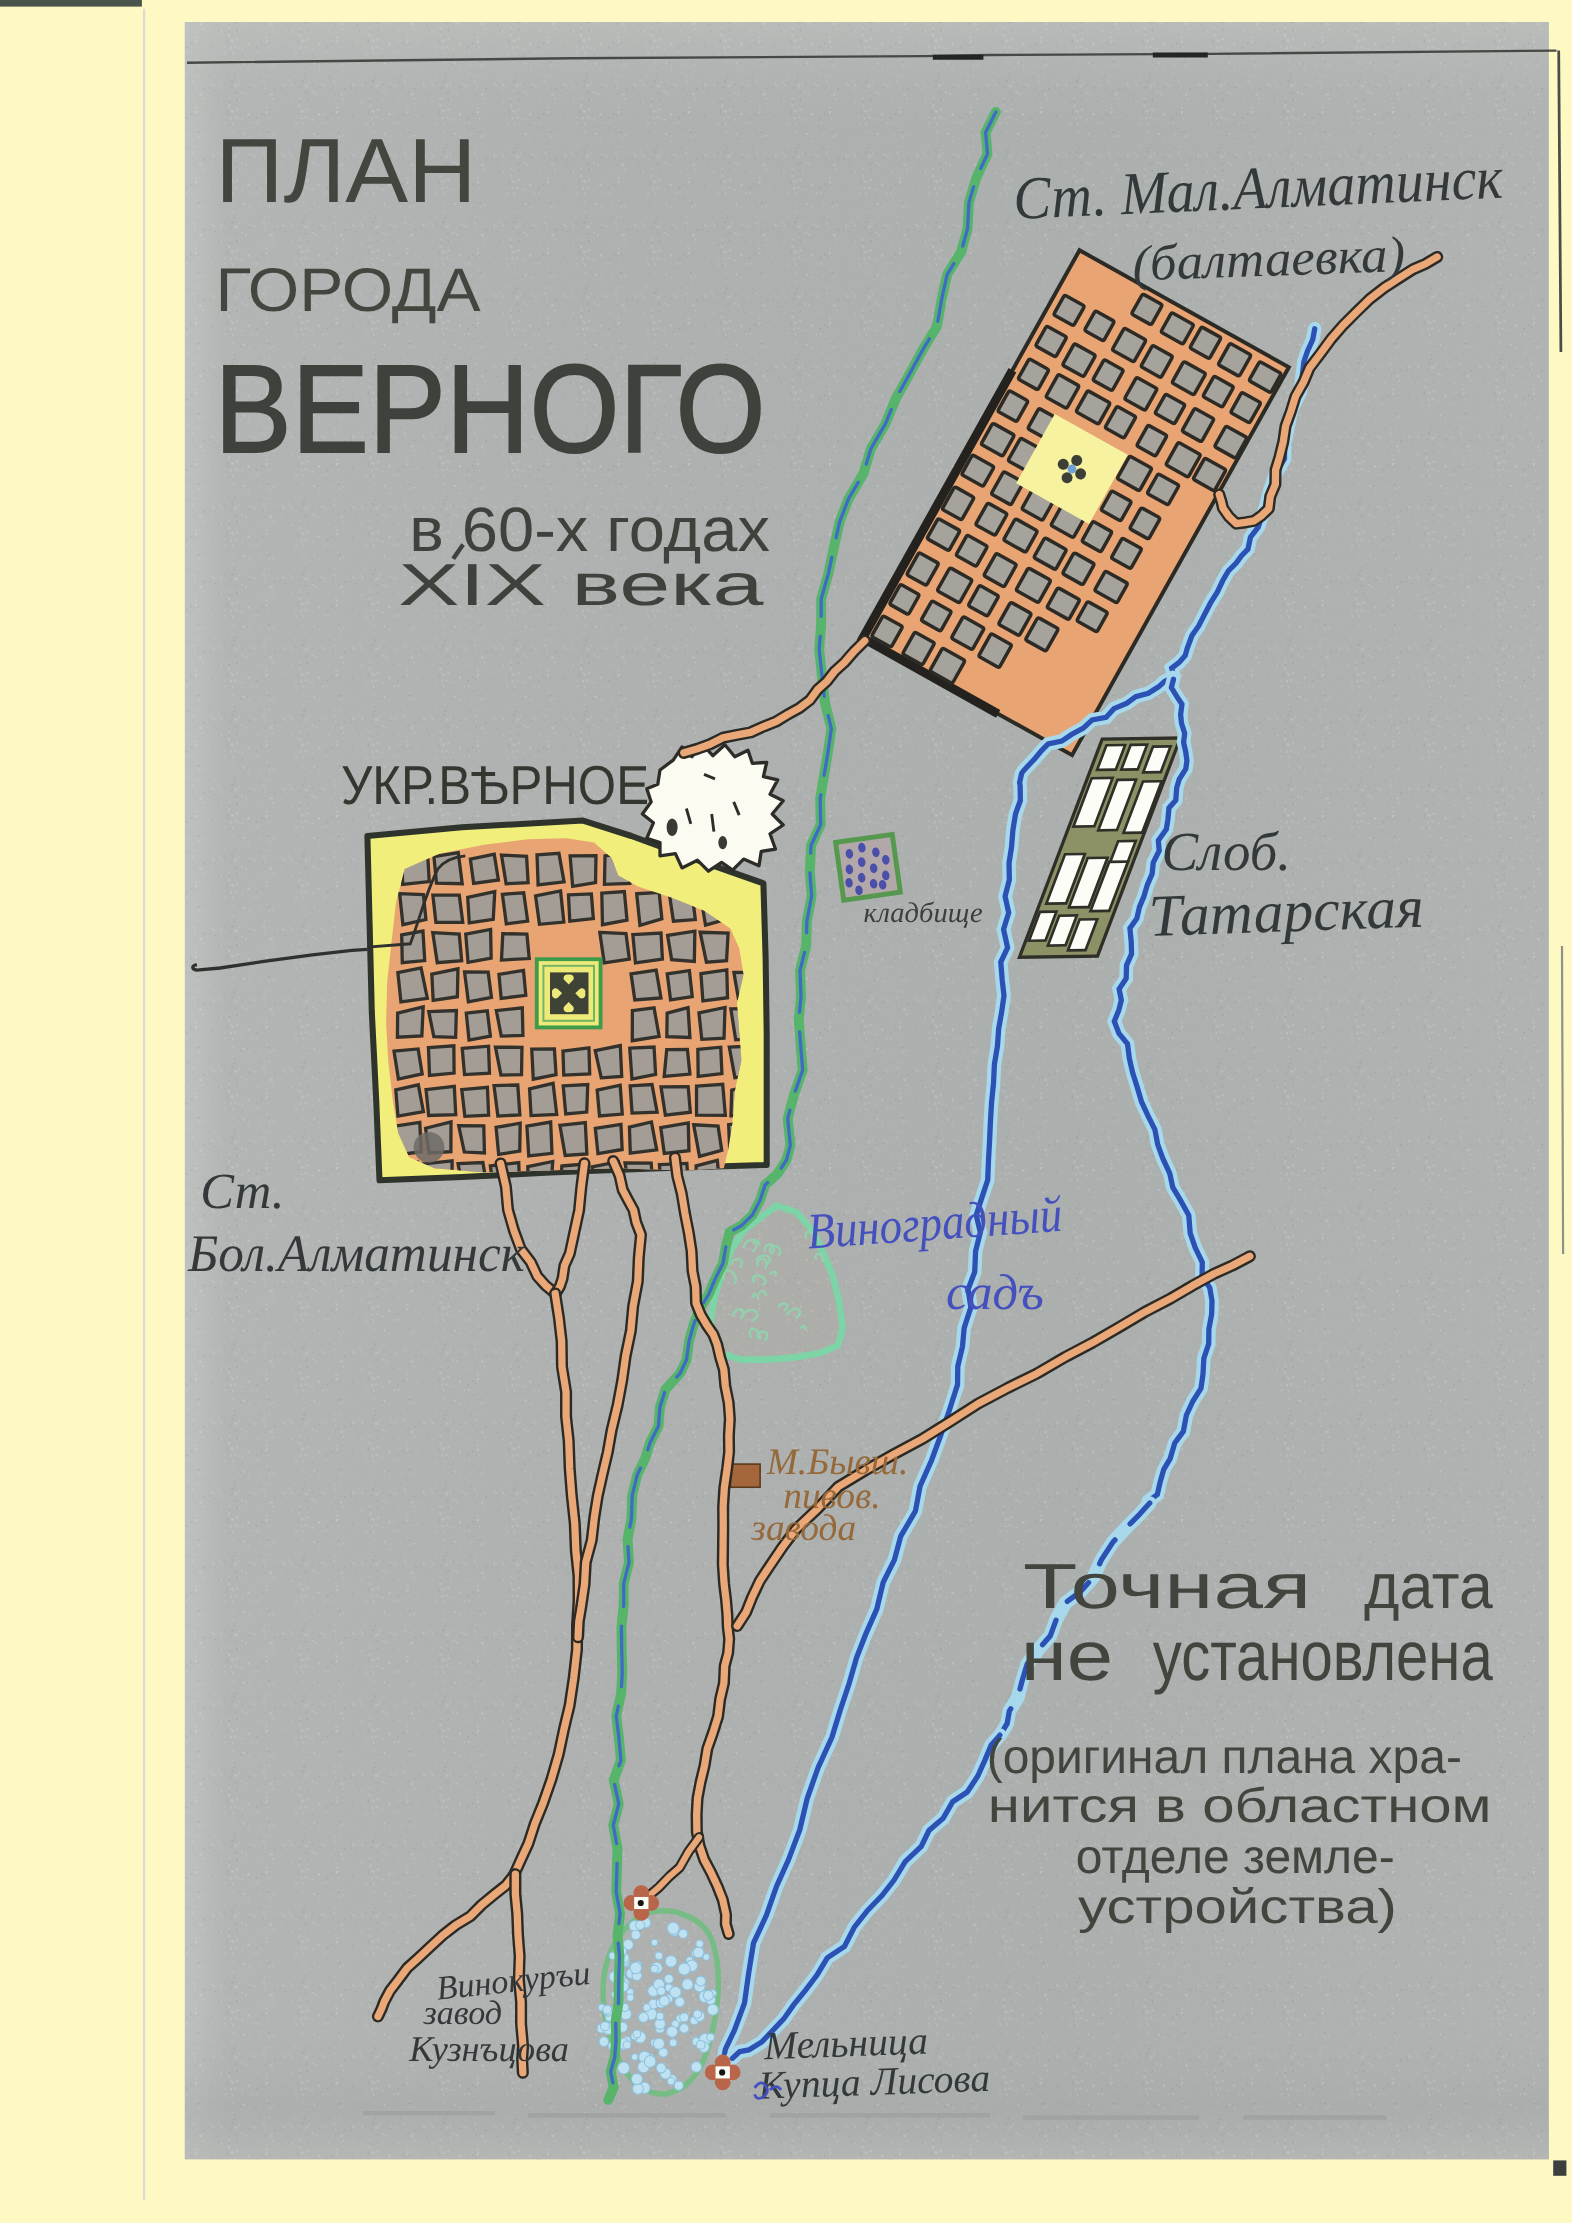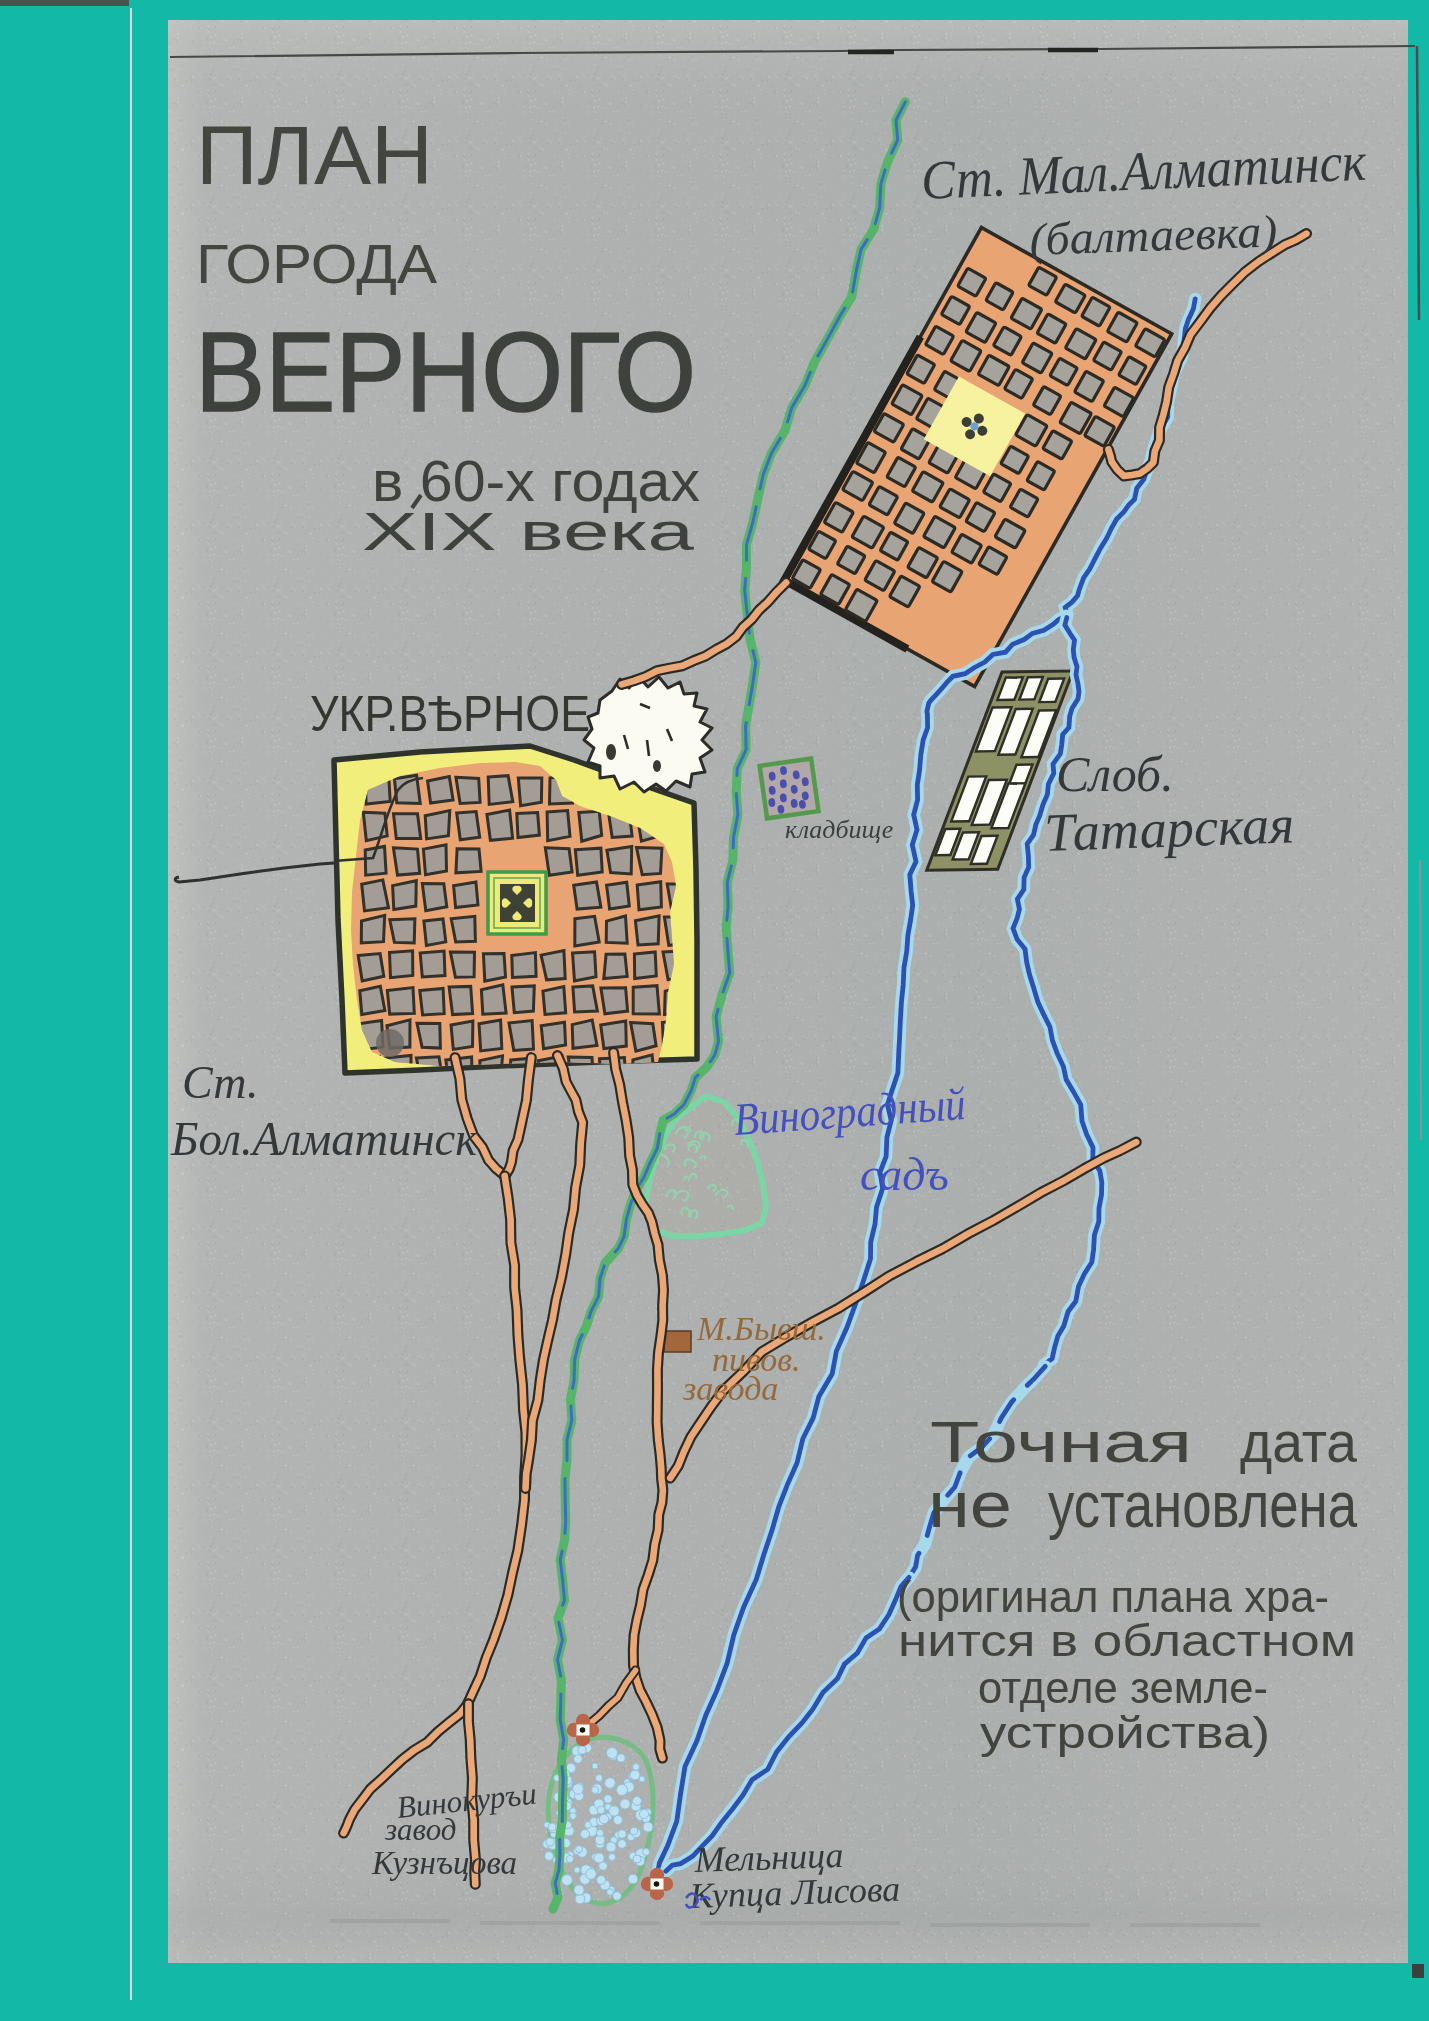--- a/index.html
+++ b/index.html
@@ -1,15 +1,15 @@
 <!DOCTYPE html>
 <html><head><meta charset="utf-8"><title>Plan of Verny</title>
 <style>
 html,body{margin:0;padding:0;background:#ffffff;}
-#page{position:relative;width:1429px;height:2021px;background:#14b8a6;overflow:hidden;font-family:"Liberation Sans",sans-serif;}
+#page{position:relative;width:1429px;height:2021px;background:#fef9c3;overflow:hidden;font-family:"Liberation Sans",sans-serif;}
 svg{position:absolute;top:0;left:0;}
 .hw{font-family:"Liberation Serif",serif;font-style:italic;}
 </style></head><body>
 <div id="page">
 <svg width="1429" height="2021" viewBox="0 0 1429 2021">
 <defs>
 <linearGradient id="paperg" x1="0" y1="0" x2="1" y2="0">
  <stop offset="0" stop-color="#bec1be"></stop>
  <stop offset="0.03" stop-color="#b2b5b3"></stop>
  <stop offset="0.3" stop-color="#aeb1af"></stop>

